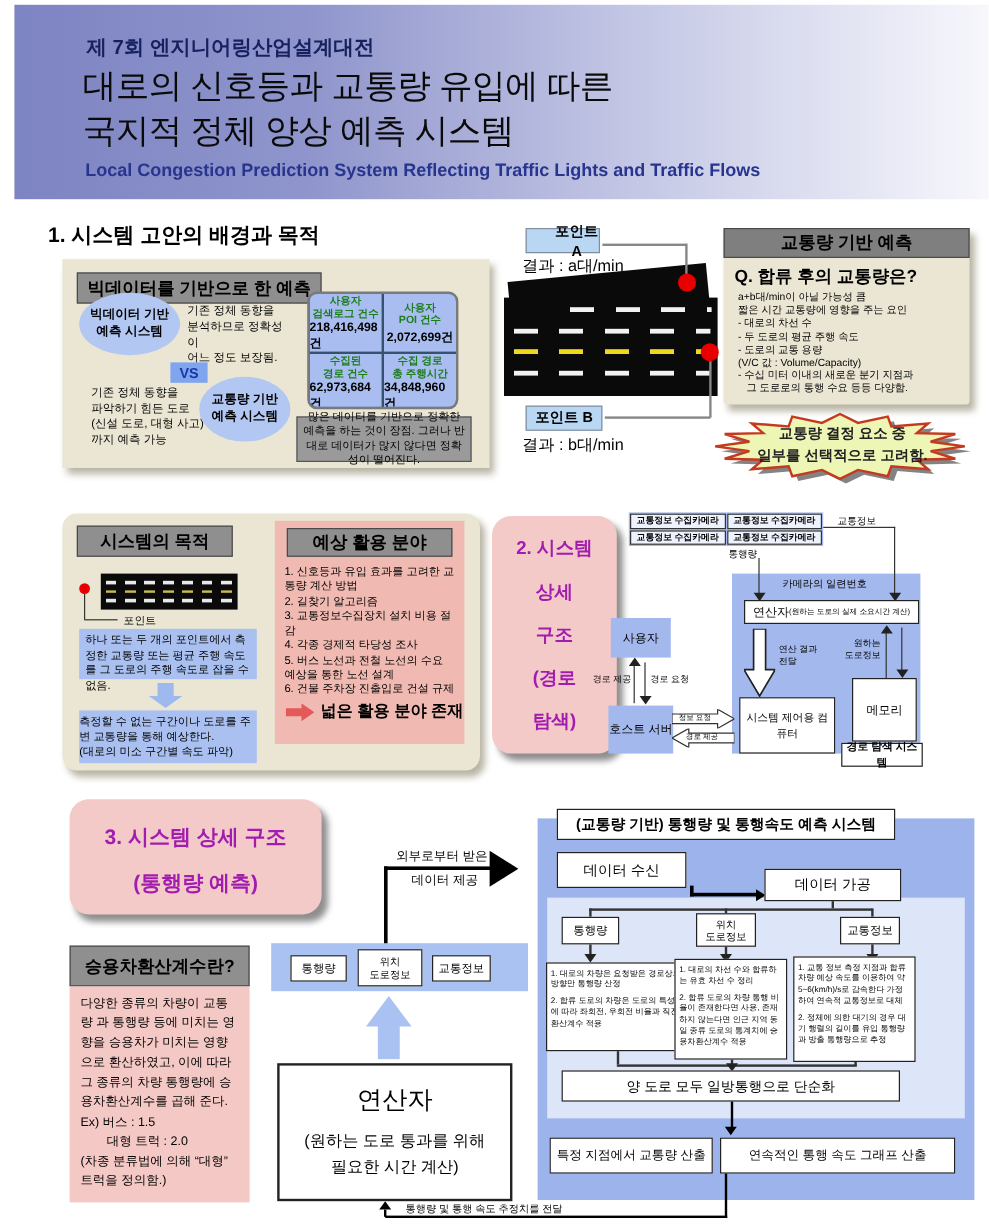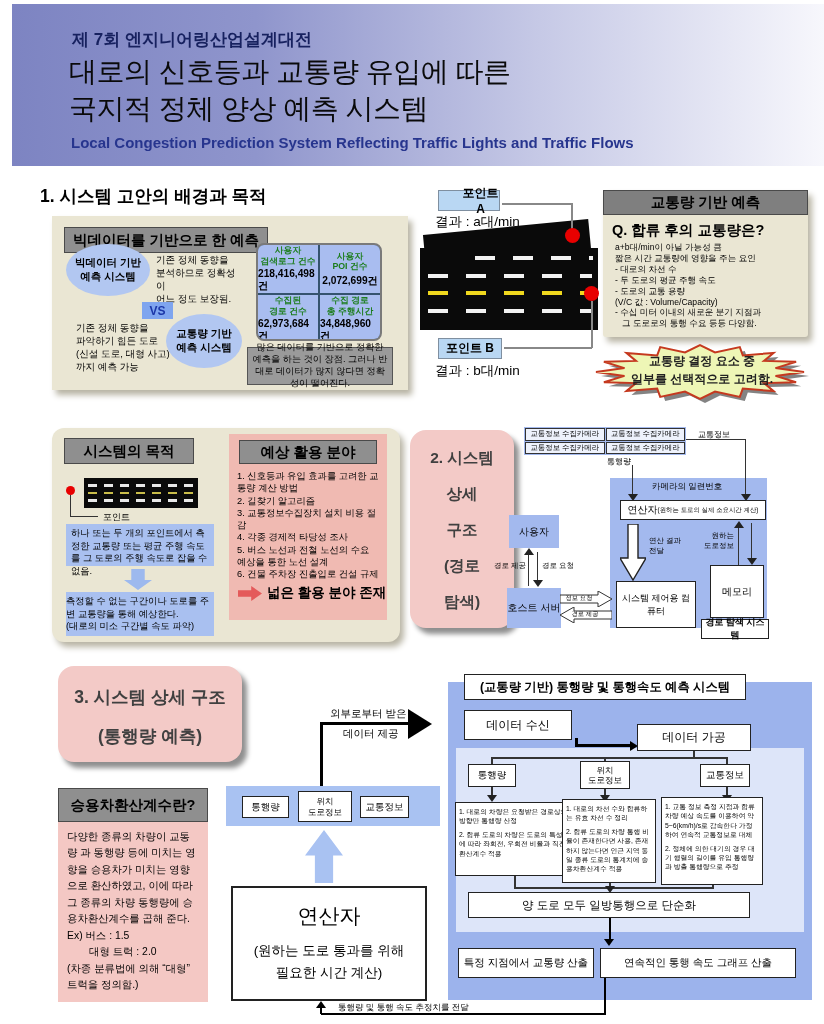--- a/index.html
+++ b/index.html
@@ -46,21 +46,21 @@
   .blk-down { clip-path:polygon(26% 0,74% 0,74% 52%,100% 52%,50% 100%,0 52%,26% 52%); }
   .blk-up { clip-path:polygon(50% 0,100% 48%,74% 48%,74% 100%,26% 100%,26% 48%,0 48%); }
   .blk-right { clip-path:polygon(0 28%,55% 28%,55% 0,100% 50%,55% 100%,55% 72%,0 72%); }
 
   
   .ah-down { border-left:5px solid transparent; border-right:5px solid transparent; border-top:7px solid #222; }
   .ah-up { border-left:5px solid transparent; border-right:5px solid transparent; border-bottom:7px solid #222; }
   .ah-right { border-top:5px solid transparent; border-bottom:5px solid transparent; border-left:8px solid #000; }
 
   .pinkbox { background:#f3cac7; border-radius:16px; box-shadow:5px 6px 5px #8f8f8f; }
-  .pink-label { font-weight:bold; color:#404040; text-align:center; white-space:pre-line; }
+  .pink-label { font-weight:bold; color:#a21caf; text-align:center; white-space:pre-line; }
 
   .shadowed { box-shadow:4px 5px 6px #b8b4a4; }
   .smalltext { font-size:6.8px; line-height:1.38; }
   .detailbox { background:#fff; border:1px solid #222; padding:4px 3px; }
   .detailbox div { margin-bottom:4px; }
 </style>
 </head>
 <body>
 
 <div id="page">
@@ -186,21 +186,21 @@
   <div class="abs blk-right" style="left:238px; top:586px; width:24px; height:15px; background:#e45a5a;"></div>
   <div class="abs b" style="left:267px; top:584px; font-size:13.5px;">넓은 활용 분야 존재</div>
 
   <div class="abs pinkbox pink-label" style="left:410px; top:430px; width:104px; height:198px; font-size:15.5px; line-height:2.32; padding-top:10px;">2. 시스템
 상세
 구조
 (경로
 탐색)</div>
 
   <div class="abs" style="left:610px; top:478px; width:157px; height:150px; background:#a3b9ee;"></div>
-  <div class="abs" style="left:524px; top:427px; width:162px; height:28px; background:#a3b9ee; display:grid; grid-template-columns:1fr 1fr; grid-template-rows:1fr 1fr; gap:1px; padding:1px;">
+  <div class="abs" style="left:524px; top:427px; width:162px; height:28px; background:#a3b9ee; display:grid; grid-template-columns:1fr 1fr; grid-template-rows:1fr 1fr; gap:1px; padding:1px;font-weight:bold;">
     <div class="ctr" style="background:#eef2fc; border:1px solid #333; font-size:7.4px;">교통정보 수집카메라</div>
     <div class="ctr" style="background:#eef2fc; border:1px solid #333; font-size:7.4px;">교통정보 수집카메라</div>
     <div class="ctr" style="background:#eef2fc; border:1px solid #333; font-size:7.4px;">교통정보 수집카메라</div>
     <div class="ctr" style="background:#eef2fc; border:1px solid #333; font-size:7.4px;">교통정보 수집카메라</div>
   </div>
   <div class="abs" style="left:698px; top:429px; font-size:8px;">교통정보</div>
   <div class="abs" style="left:607px; top:456px; font-size:8px;">통행량</div>
   <div class="abs line" style="left:632px; top:465px; width:1.2px; height:30px;"></div>
   <div class="abs tri ah-down" style="left:628px; top:494px;"></div>
   <div class="abs line" style="left:686px; top:439px; width:60px; height:1.2px;"></div>
@@ -240,21 +240,21 @@
 
   <svg class="abs" style="left:560px; top:591px;" width="52" height="16" viewBox="0 0 52 16">
     <polygon points="0,4 38,4 38,0 52,8 38,16 38,12 0,12" fill="#ffffff" stroke="#333" stroke-width="1"></polygon>
   </svg>
   <div class="abs ctr" style="left:561px; top:593px; width:36px; height:10px; font-size:6.3px;">정보 요청</div>
   <svg class="abs" style="left:560px; top:607px;" width="52" height="16" viewBox="0 0 52 16">
     <polygon points="52,4 14,4 14,0 0,8 14,16 14,12 52,12" fill="#ffffff" stroke="#333" stroke-width="1"></polygon>
   </svg>
   <div class="abs ctr" style="left:567px; top:609px; width:36px; height:10px; font-size:6.3px;">경로 제공</div>
 
-  <div class="abs pinkbox pink-label" style="left:58px; top:666px; width:184px; height:96px; font-size:17.5px; line-height:2.2; padding-top:12px;">3. 시스템 상세 구조
+  <div class="abs pinkbox pink-label" style="left:58px; top:666px; width:210px; height:96px; font-size:17.5px; line-height:2.2; padding-top:12px;">3. 시스템 상세 구조
 (통행량 예측)</div>
 
   <div class="abs line" style="left:320px; top:722px; width:92px; height:3px; background:#000;"></div>
   <div class="abs line" style="left:320px; top:722px; width:3px; height:65px; background:#000;"></div>
   <div class="abs tri" style="left:408px; top:709px; border-top:15px solid transparent; border-bottom:15px solid transparent; border-left:24px solid #000;"></div>
   <div class="abs" style="left:330px; top:707px; font-size:10.5px;">외부로부터 받은</div>
   <div class="abs" style="left:343px; top:727px; font-size:10.5px;">데이터 제공</div>
 
   <div class="abs" style="left:226px; top:786px; width:214px; height:40px; background:#a9c2f2;"></div>
   <div class="abs whitebox ctr" style="left:242px; top:796px; width:47px; height:22px; font-size:9.5px;">통행량</div>

